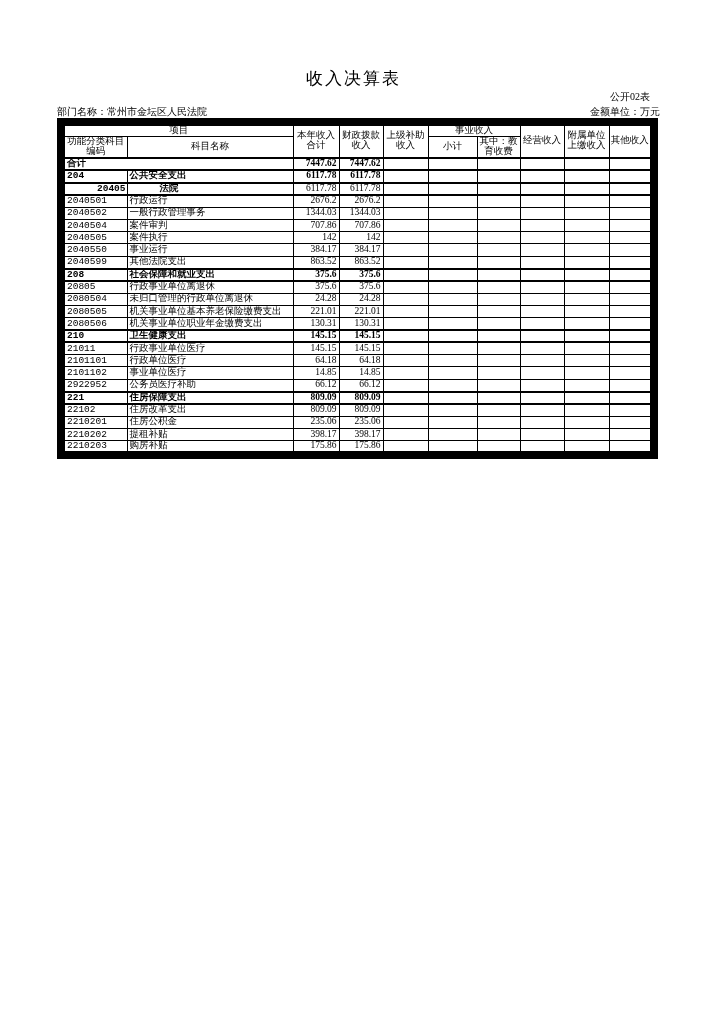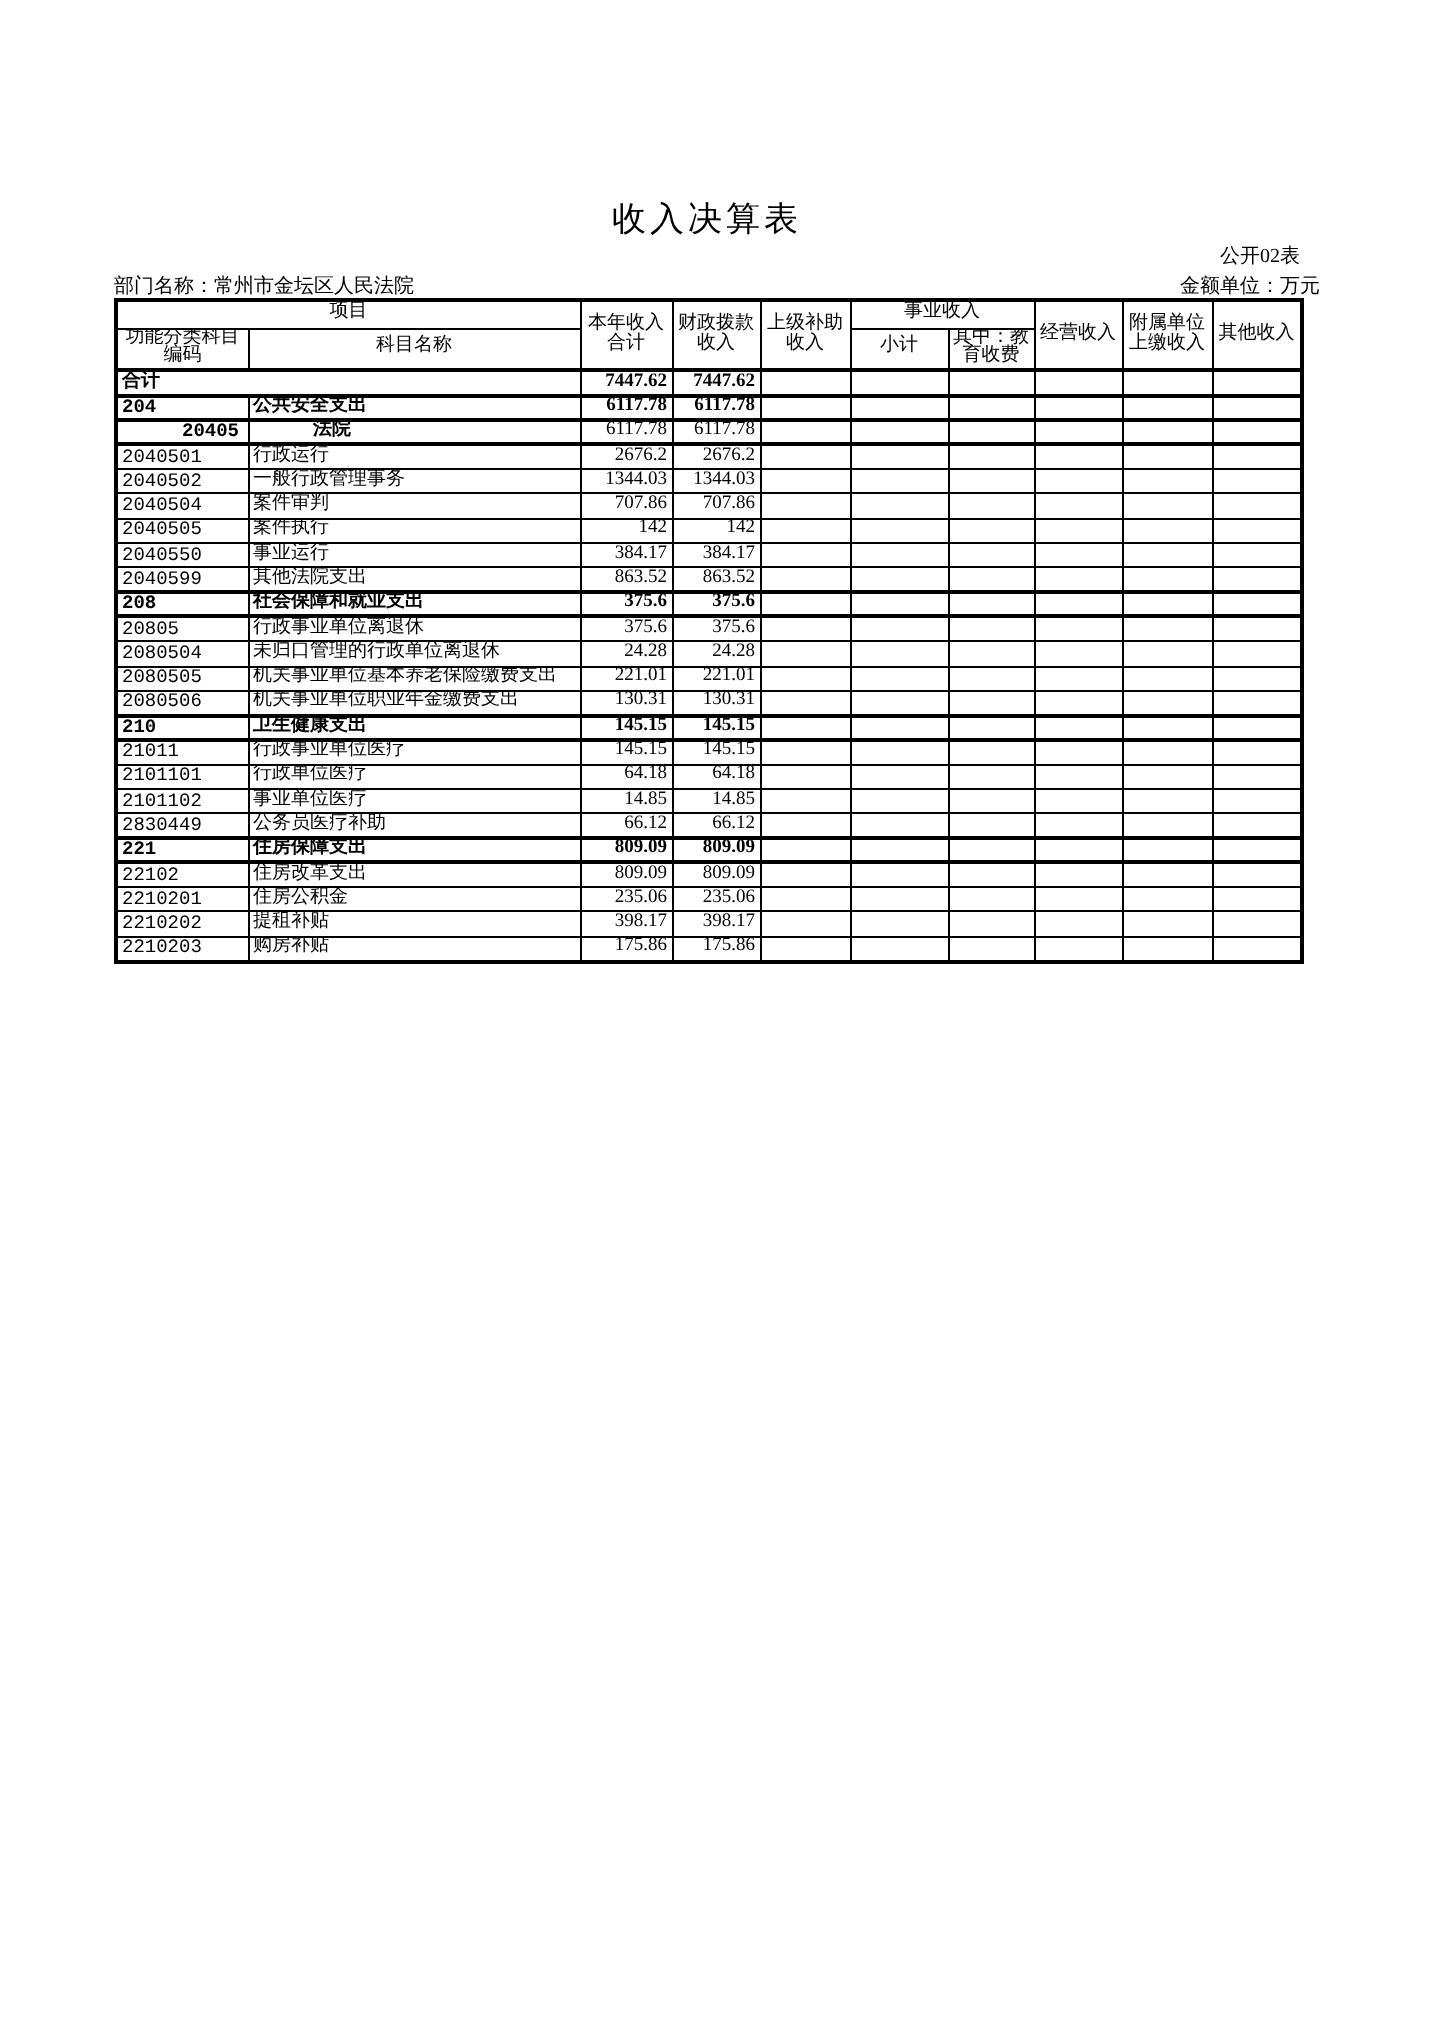--- a/index.html
+++ b/index.html
@@ -2,39 +2,39 @@
 <html><head>
 <meta charset="utf-8">
 <style>
   * { margin:0; padding:0; box-sizing:border-box; }
   html,body { background:#ffffff; }
   body {
     width:720px; height:1018px; position:relative;
     font-family:"Liberation Serif","DejaVu Serif",serif;
     color:#000;
   }
-  .page { position:absolute; left:0; top:0; width:720px; height:844px; background:#fff;margin-top:31px; }
+  .page { position:absolute; left:0; top:0; width:720px; height:844px; background:#fff; }
   .title {
     position:absolute; left:57px; top:67px; width:593px;
     text-align:center; font-size:17px; letter-spacing:2px;
   }
   .form-code {
     position:absolute; top:90px; right:70px;
     font-size:10px;
   }
   .meta-dept {
     position:absolute; left:57px; top:105px; font-size:10px;
   }
   .meta-unit {
     position:absolute; right:60px; top:105px; font-size:10px;
   }
   table.income {
     position:absolute; left:57px; top:118px;
     width:593px; border-collapse:collapse; table-layout:fixed;
-    border:2px solid #000000;
+    border:8px solid #000000;
   }
   .income th, .income td {
     border:1px solid #000;
     font-size:9.5px; font-weight:normal;
     line-height:1.05;
     padding:0 2px;
     vertical-align:middle;
     overflow:hidden;
     white-space:normal;
     word-break:break-all;
@@ -307,21 +307,21 @@
           <td class="num">14.85</td>
           <td class="num">14.85</td>
           <td class="empty"></td>
           <td class="empty"></td>
           <td class="empty"></td>
           <td class="empty"></td>
           <td class="empty"></td>
           <td class="empty"></td>
         </tr>
         <tr>
-          <td class="code">2830449</td>
+          <td class="code">2922952</td>
           <td class="name">公务员医疗补助</td>
           <td class="num">66.12</td>
           <td class="num">66.12</td>
           <td class="empty"></td>
           <td class="empty"></td>
           <td class="empty"></td>
           <td class="empty"></td>
           <td class="empty"></td>
           <td class="empty"></td>
         </tr>

